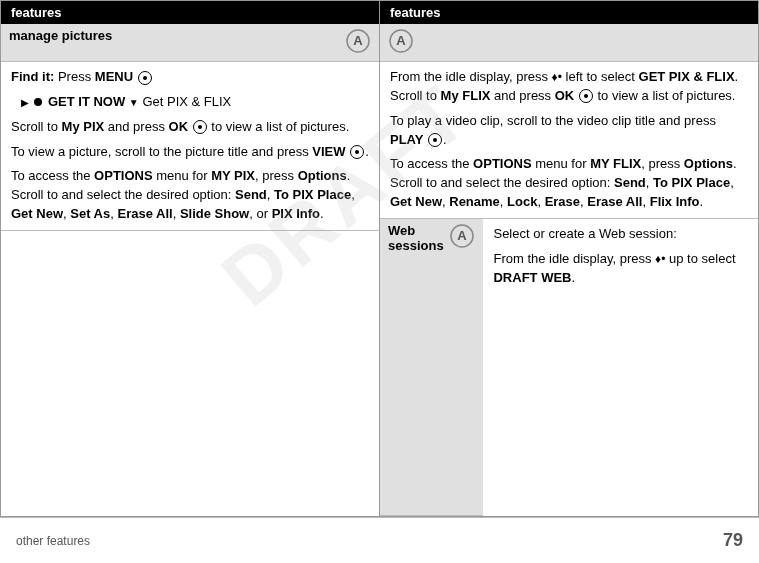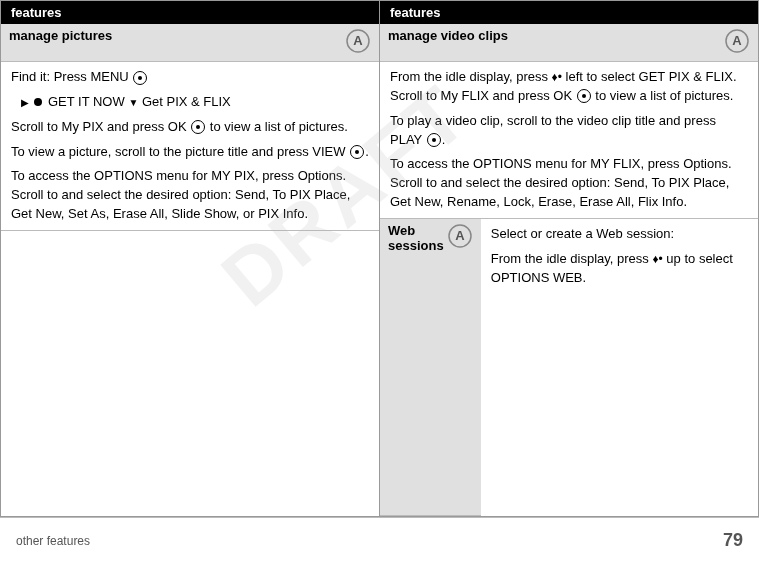--- a/index.html
+++ b/index.html
@@ -93,21 +93,21 @@
     .footer-left {
       flex: 1;
     }
     .footer-right {
       font-size: 18px;
       font-weight: bold;
       color: #555;
     }
 
     b, strong {
-      font-weight: normal;
+      font-weight: bold;
     }
 
     .right-col-sections {
       display: flex;
       flex-direction: column;
       flex: 1;
     }
 
     .web-sessions-section {
       flex: 1;
@@ -172,21 +172,20 @@
       </div>
     </div>
 
     <div class="column">
       <div class="col-header">features</div>
 
       <div class="right-col-sections">
 
         <div class="section">
           <div class="section-title">
-            <span>manage video clips</span>
             <span>
               <svg width="26" height="26" viewBox="0 0 26 26">
                 <circle cx="13" cy="13" r="11" fill="none" stroke="#888" stroke-width="1.5"></circle>
                 <text x="13" y="17" text-anchor="middle" font-size="13" font-family="Arial" font-weight="bold" fill="#555">A</text>
               </svg>
             </span>
           </div>
           <div class="section-body">
             <p>
               From the idle display, press
@@ -217,21 +216,21 @@
                 <circle cx="13" cy="13" r="11" fill="none" stroke="#888" stroke-width="1.5"></circle>
                 <text x="13" y="17" text-anchor="middle" font-size="13" font-family="Arial" font-weight="bold" fill="#555">A</text>
               </svg>
             </span>
           </div>
           <div class="section-body">
             <p>Select or create a Web session:</p>
             <p>
               From the idle display, press
               <span style="display:inline-block; vertical-align:middle; font-size:12px;">♦•</span>
-              up to select <strong>OPTIONS WEB</strong>.
+              up to select <strong>DRAFT WEB</strong>.
             </p>
           </div>
         </div>
       </div>
     </div>
 
   </div>
 
   <div class="footer">
     <span class="footer-left">other features</span>

